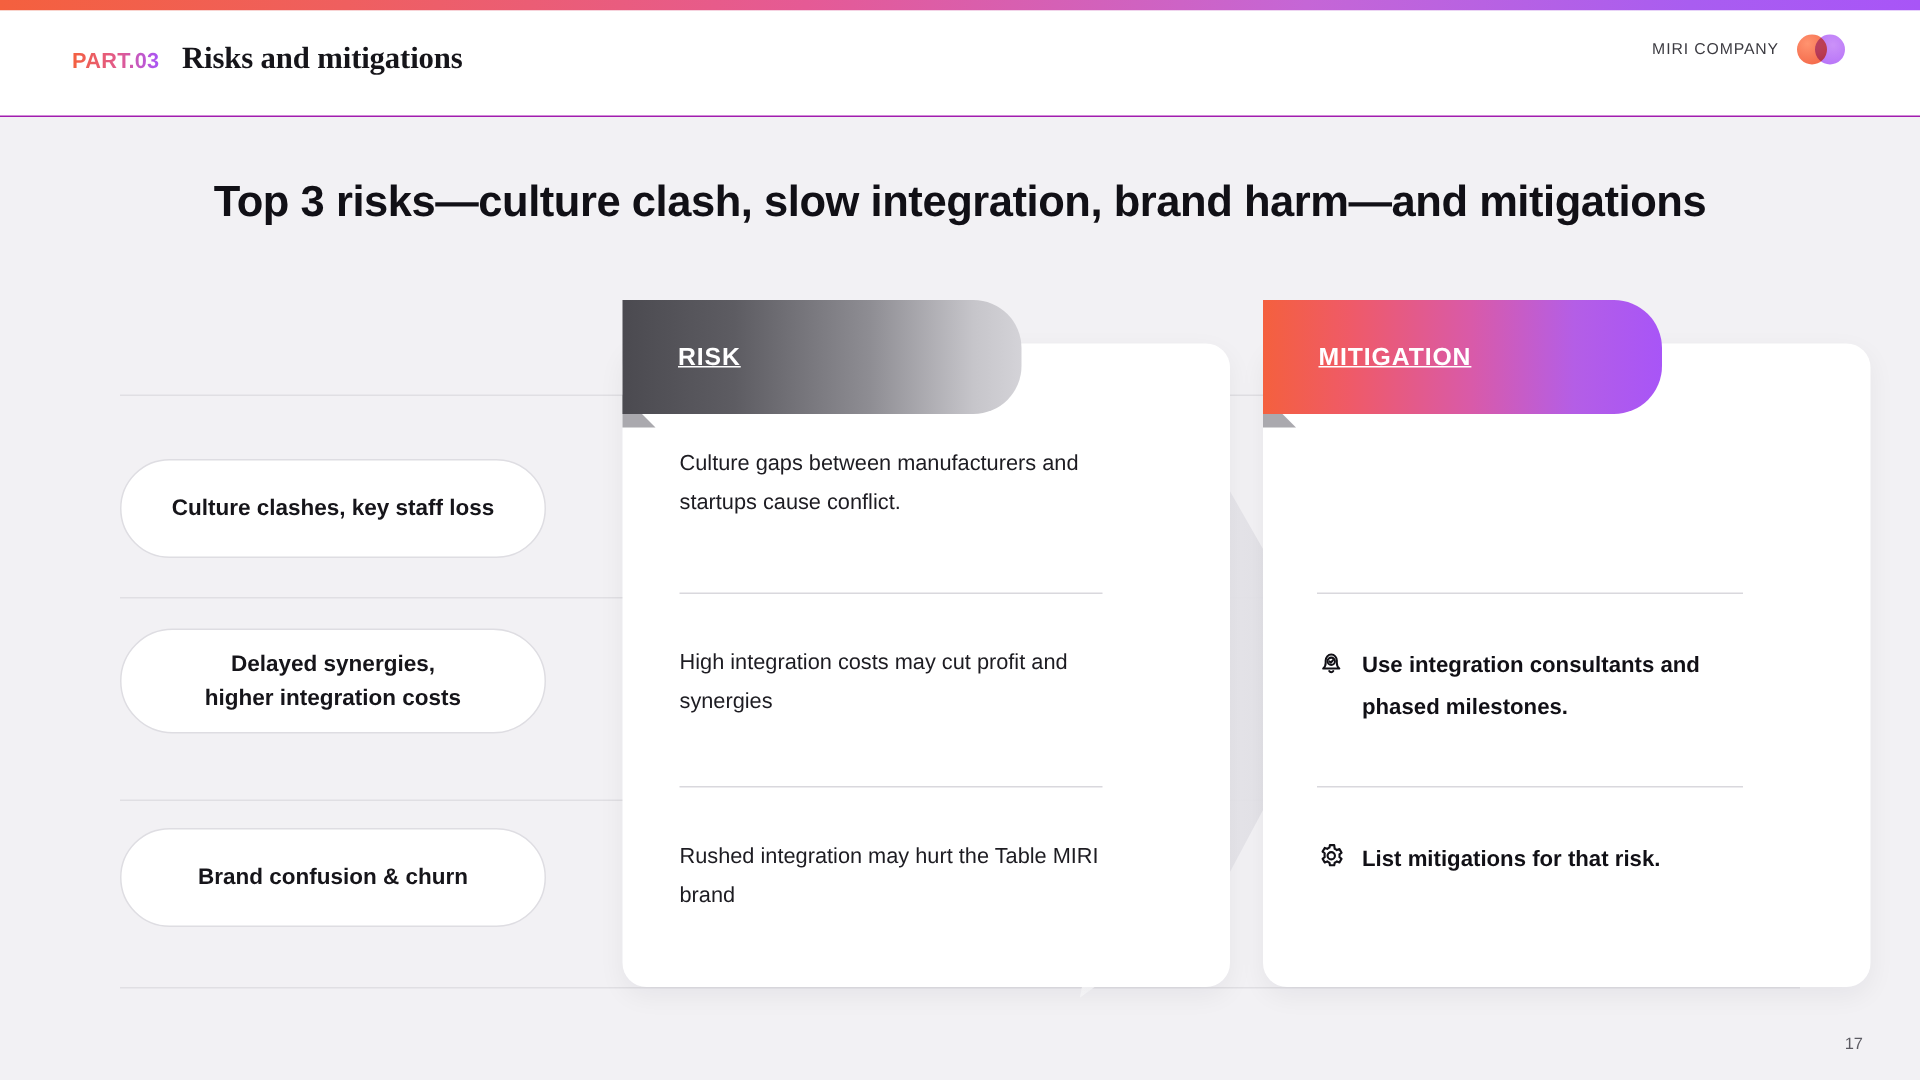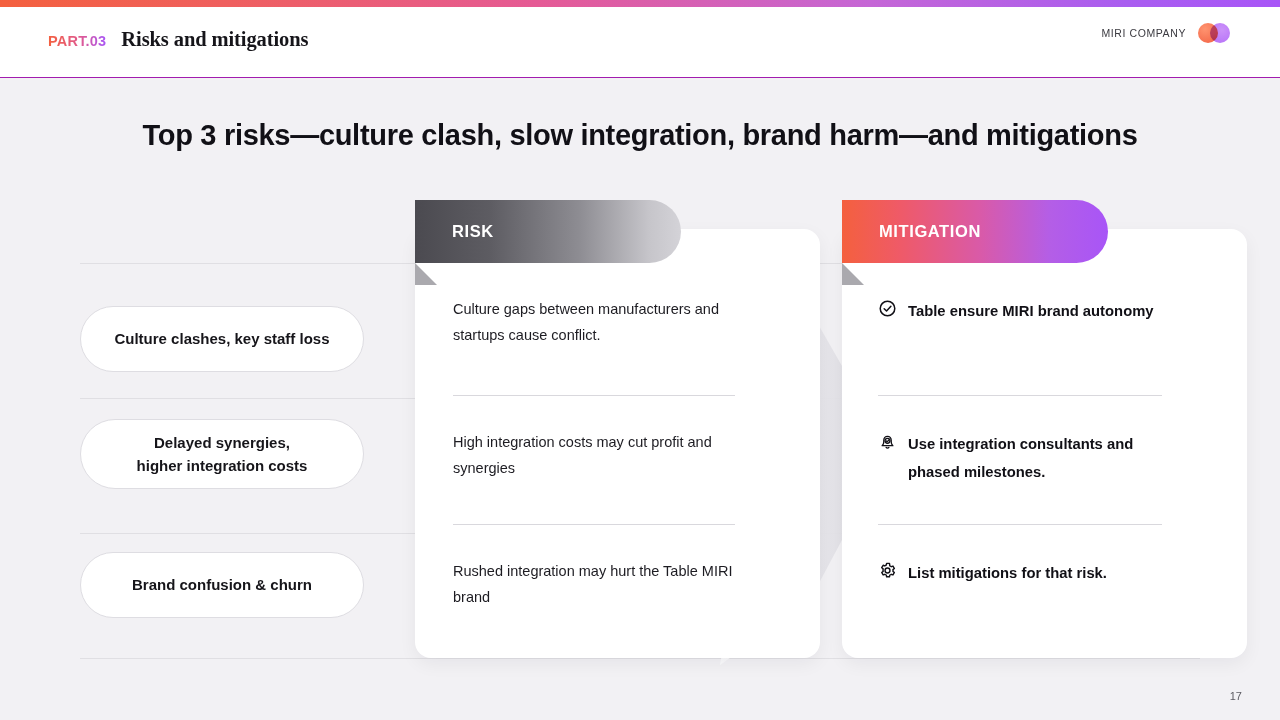--- a/index.html
+++ b/index.html
@@ -173,30 +173,31 @@
     box-shadow: 0 6px 18px rgba(22, 20, 30, 0.055);
     padding-left: 47px;
   }
   .col-card.risk-card { left: 415px; }
   .col-card.mit-card  { left: 842px; }
 
   
   .ribbon {
     position: absolute;
     top: 200px;
-    height: 63px;
+    height: 76px;
     border-radius: 0 32px 32px 0;
     display: flex;
     align-items: center;
     color: #ffffff;
     font-size: 16.5px;
     font-weight: bold;
     letter-spacing: 0.6px;
     padding-left: 37px;
     box-sizing: border-box;
+    text-decoration: underline;
   }
   .ribbon.risk-ribbon {
     left: 415px;
     width: 266px;
     background: linear-gradient(90deg, #4b4a50 0%, #5d5c62 28%, #8e8d93 62%, #c6c5ca 88%, #d4d3d8 100%);
   }
   .ribbon.mit-ribbon {
     left: 842px;
     width: 266px;
     background: linear-gradient(90deg, #f4603e 0%, #ef5a68 22%, #d95aa8 52%, #b45ee6 78%, #a855f7 100%);
@@ -331,31 +332,20 @@
     <div class="card-row row2">
       <div class="risk-text">High integration costs may cut profit and synergies</div>
     </div>
     <div class="card-divider d2"></div>
     <div class="card-row row3">
       <div class="risk-text">Rushed integration may hurt the Table MIRI brand</div>
     </div>
   </div>
 
   <div class="col-card mit-card">
-    <div class="card-row row1">
-      <div class="mit-row-inner">
-        <span class="mit-icon">
-          <svg viewBox="0 0 24 24" width="19" height="19" fill="none" stroke="currentColor" stroke-width="1.9" stroke-linecap="round" stroke-linejoin="round">
-            <circle cx="12" cy="12" r="9.2"></circle>
-            <polyline points="7.8,12.3 10.8,15.2 16.3,9.2"></polyline>
-          </svg>
-        </span>
-        <span class="mit-text">Table ensure MIRI brand autonomy</span>
-      </div>
-    </div>
     <div class="card-divider d1"></div>
     <div class="card-row row2">
       <div class="mit-row-inner">
         <span class="mit-icon">
           <svg viewBox="0 0 24 24" width="19" height="19" fill="none" stroke="currentColor" stroke-width="1.7" stroke-linecap="round" stroke-linejoin="round">
             <path d="M5.2 17.3h13.6c-1.6-1.2-2.1-2.6-2.1-4.6v-2.1c0-2.8-2-5.1-4.7-5.1s-4.7 2.3-4.7 5.1v2.1c0 2-0.5 3.4-2.1 4.6z"></path>
             <path d="M10.3 19.4a2 2 0 0 0 3.4 0"></path>
             <circle cx="12" cy="11.2" r="3.1"></circle>
             <polyline points="10.6,11.3 11.7,12.4 13.5,10.2"></polyline>
           </svg>

